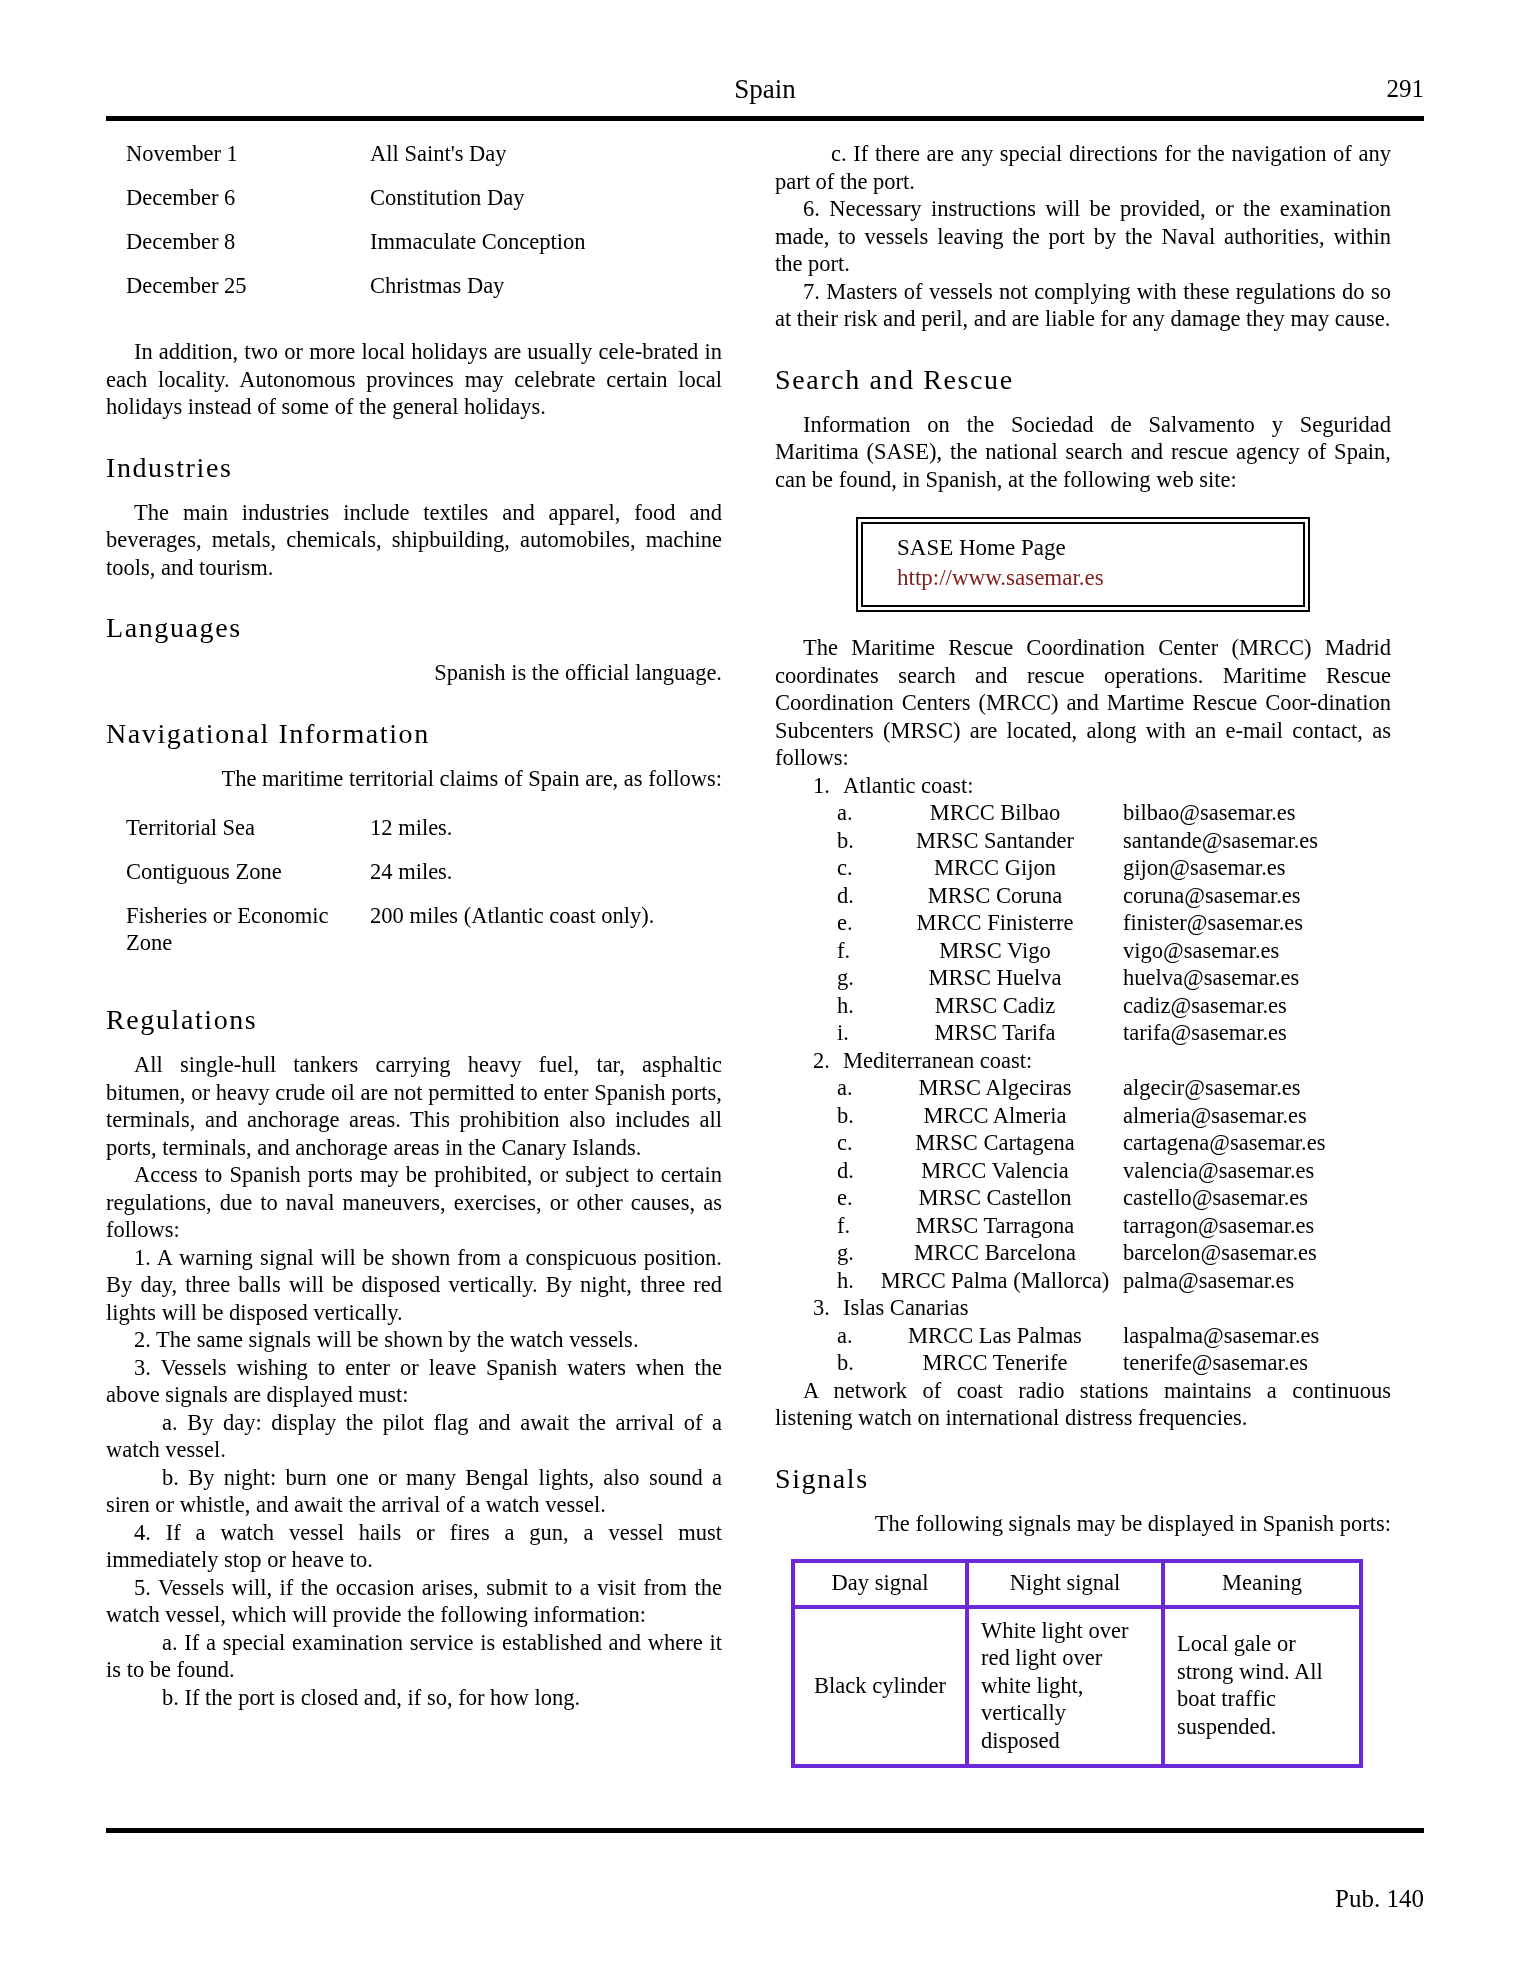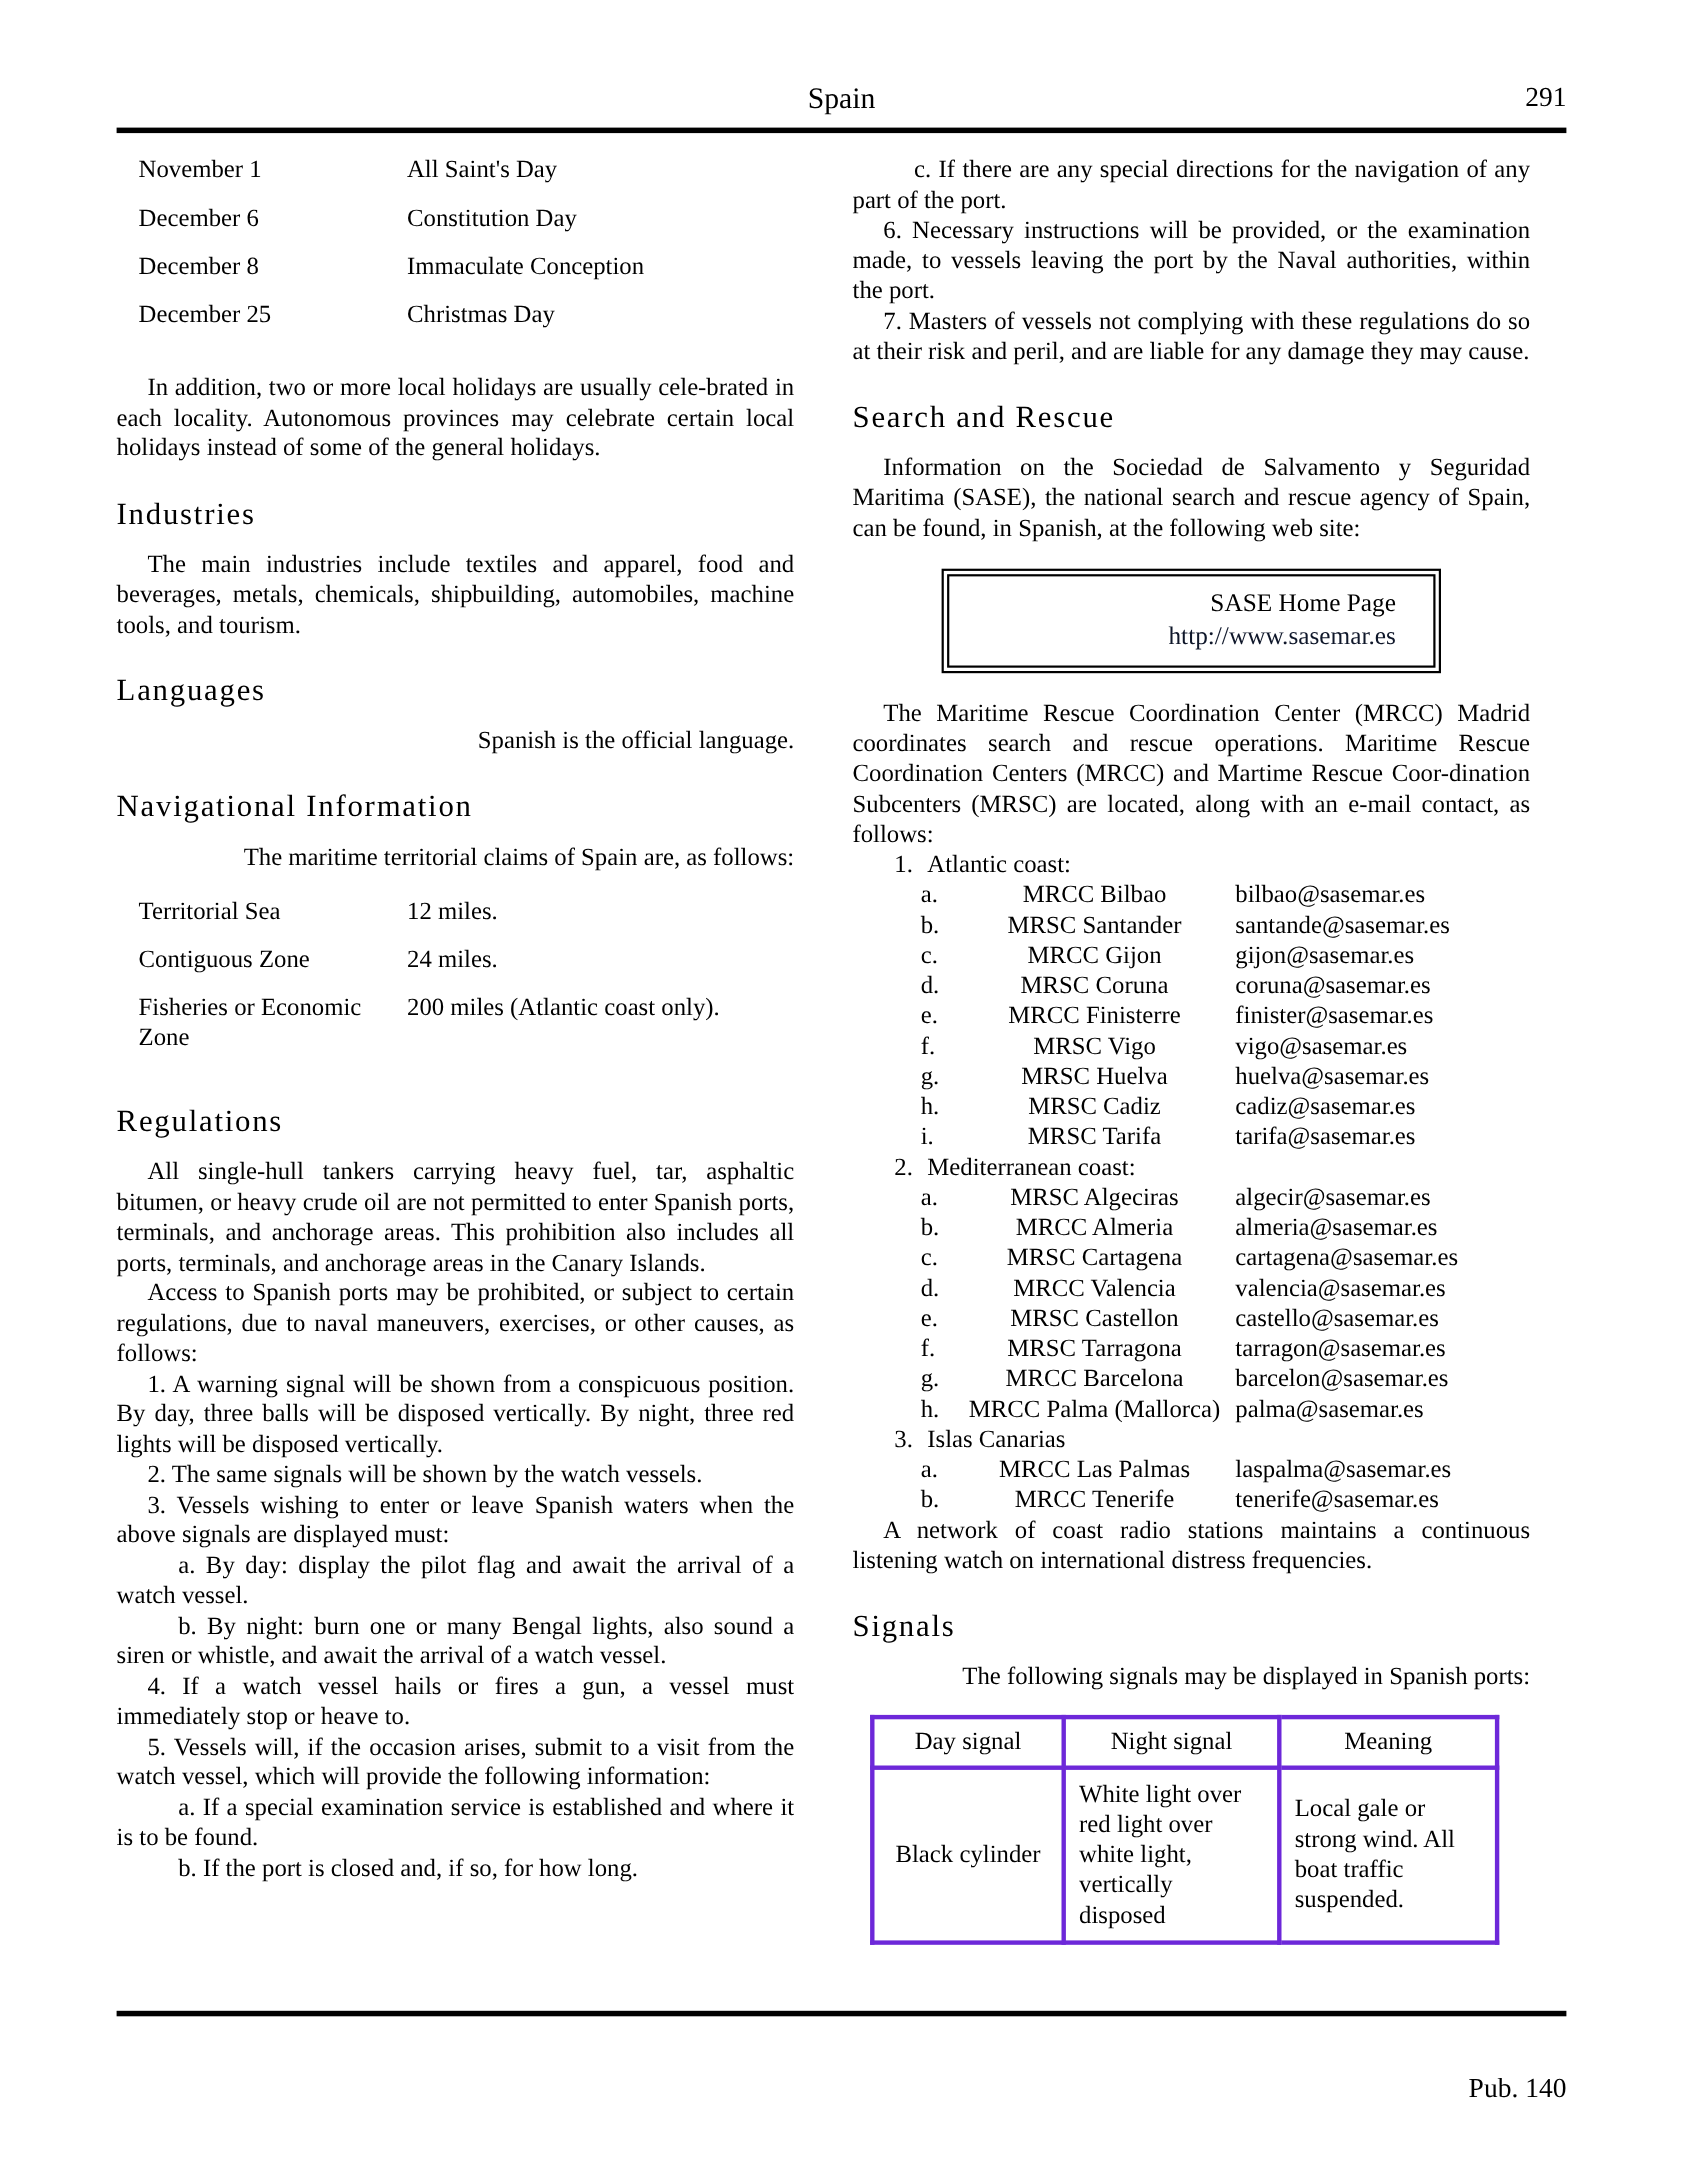--- a/index.html
+++ b/index.html
@@ -85,25 +85,25 @@
 
   
   .sase-wrap { display:flex; justify-content:center; margin:24px 0 0 0; }
   .sase-outer {
     border:2px solid #000;
     padding:3px;
   }
   .sase-inner {
     border:2px solid #000;
     padding:9px 34px 12px 34px;
-    text-align:right;
+    text-align:left;
     min-width:372px;
   }
   .sase-title { font-size:23px; line-height:30px; }
-  .sase-url { font-size:23px; line-height:30px; color:#0f172a; }
+  .sase-url { font-size:23px; line-height:30px; color:#7f1d1d; }
 
   
   .clist { margin:0; padding:0; }
   .clist .lvl1 {
     display:flex;
     font-size:22.5px; line-height:27.5px;
     padding-left:38px;
   }
   .clist .lvl2 {
     display:flex;

